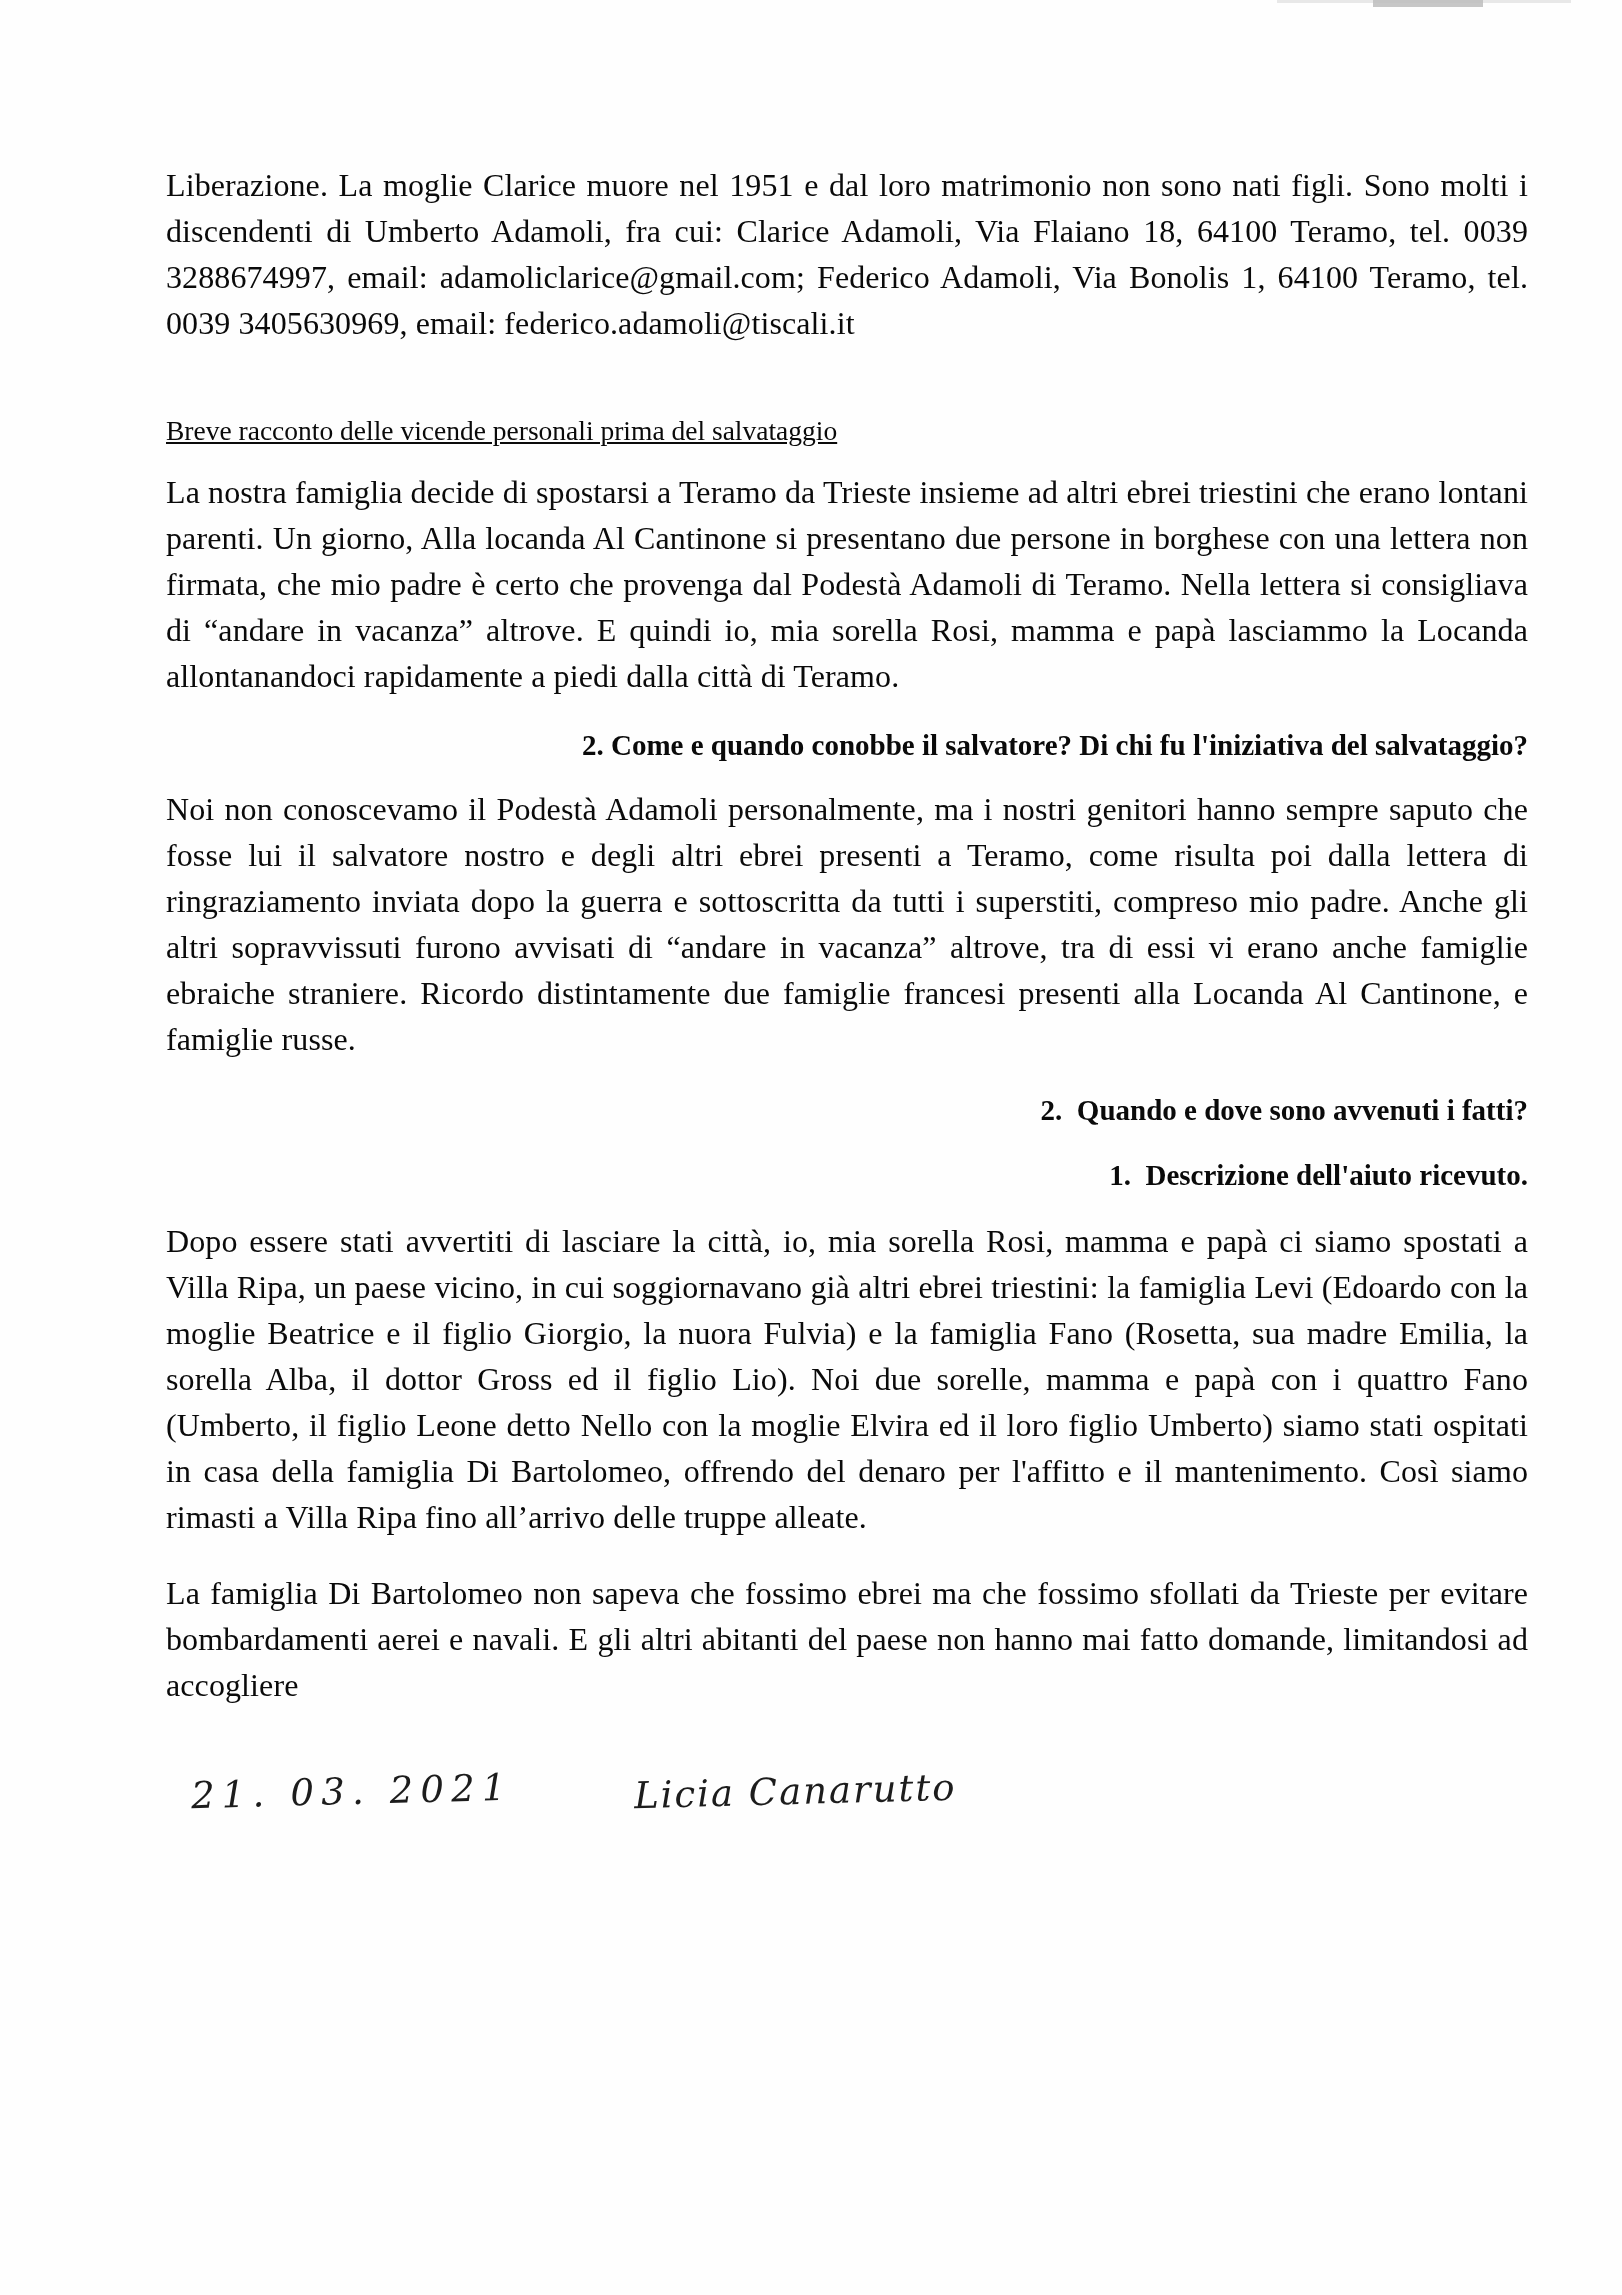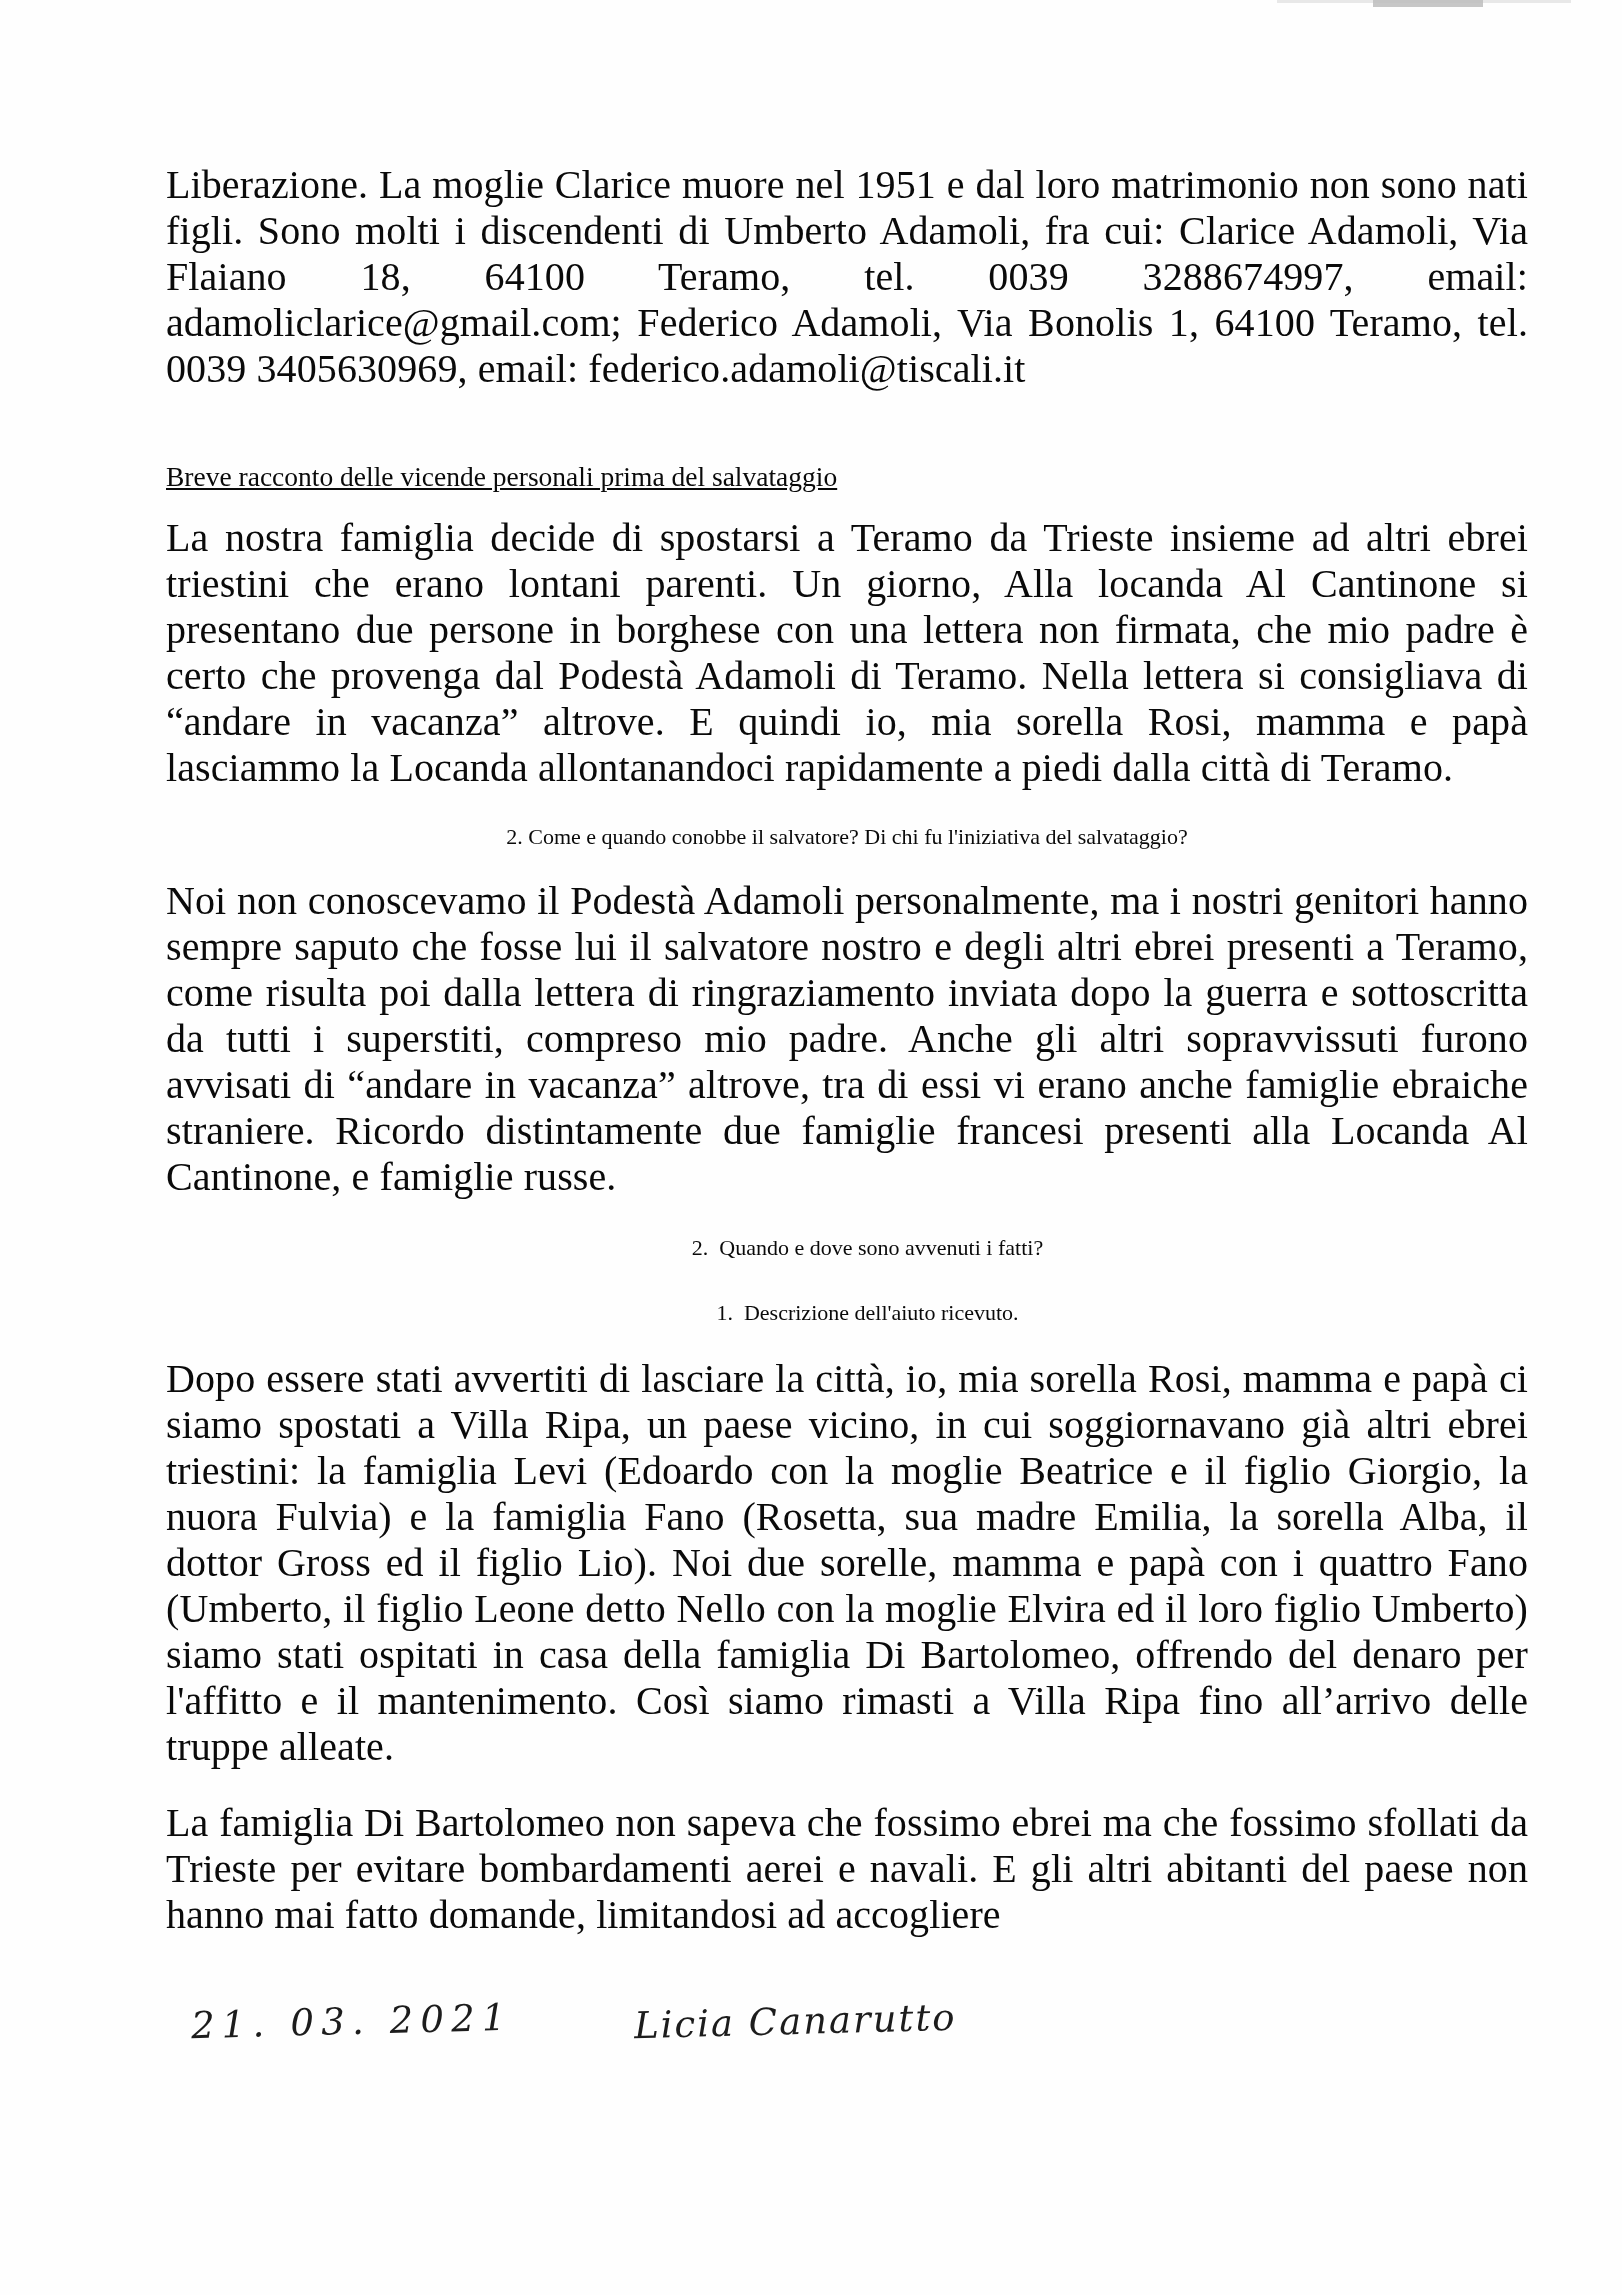--- a/index.html
+++ b/index.html
@@ -36,39 +36,40 @@
     opacity: 0.7;
   }
   .content {
     position: absolute;
     left: 166px;
     top: 162px;
     width: 1362px;
   }
   .body-par {
     margin: 0;
-    font-size: 40px;
+    font-size: 32px;
     line-height: 46px;
     text-align: justify;
     letter-spacing: 0.1px;
   }
   .heading {
     margin: 68px 0 0 0;
     font-size: 27.5px;
     line-height: 34px;
     text-align: left;
     text-decoration: underline;
   }
   .par-after-heading { margin-top: 21px; }
   .question {
-    font-size: 22px;
+    font-size: 29px;
     line-height: 34px;
-    text-align: center;
+    text-align: right;
     white-space: pre-wrap;
     margin: 29px 0 23.6px 0;
+    font-weight: bold;
   }
   .q-indent {
     padding-left: 41px;
     margin: 31px 0 26px 0;
   }
   .par-spaced { margin-top: 30px; }
   .footer {
     margin-top: 62px;
     padding-left: 25px;
     display: flex;

